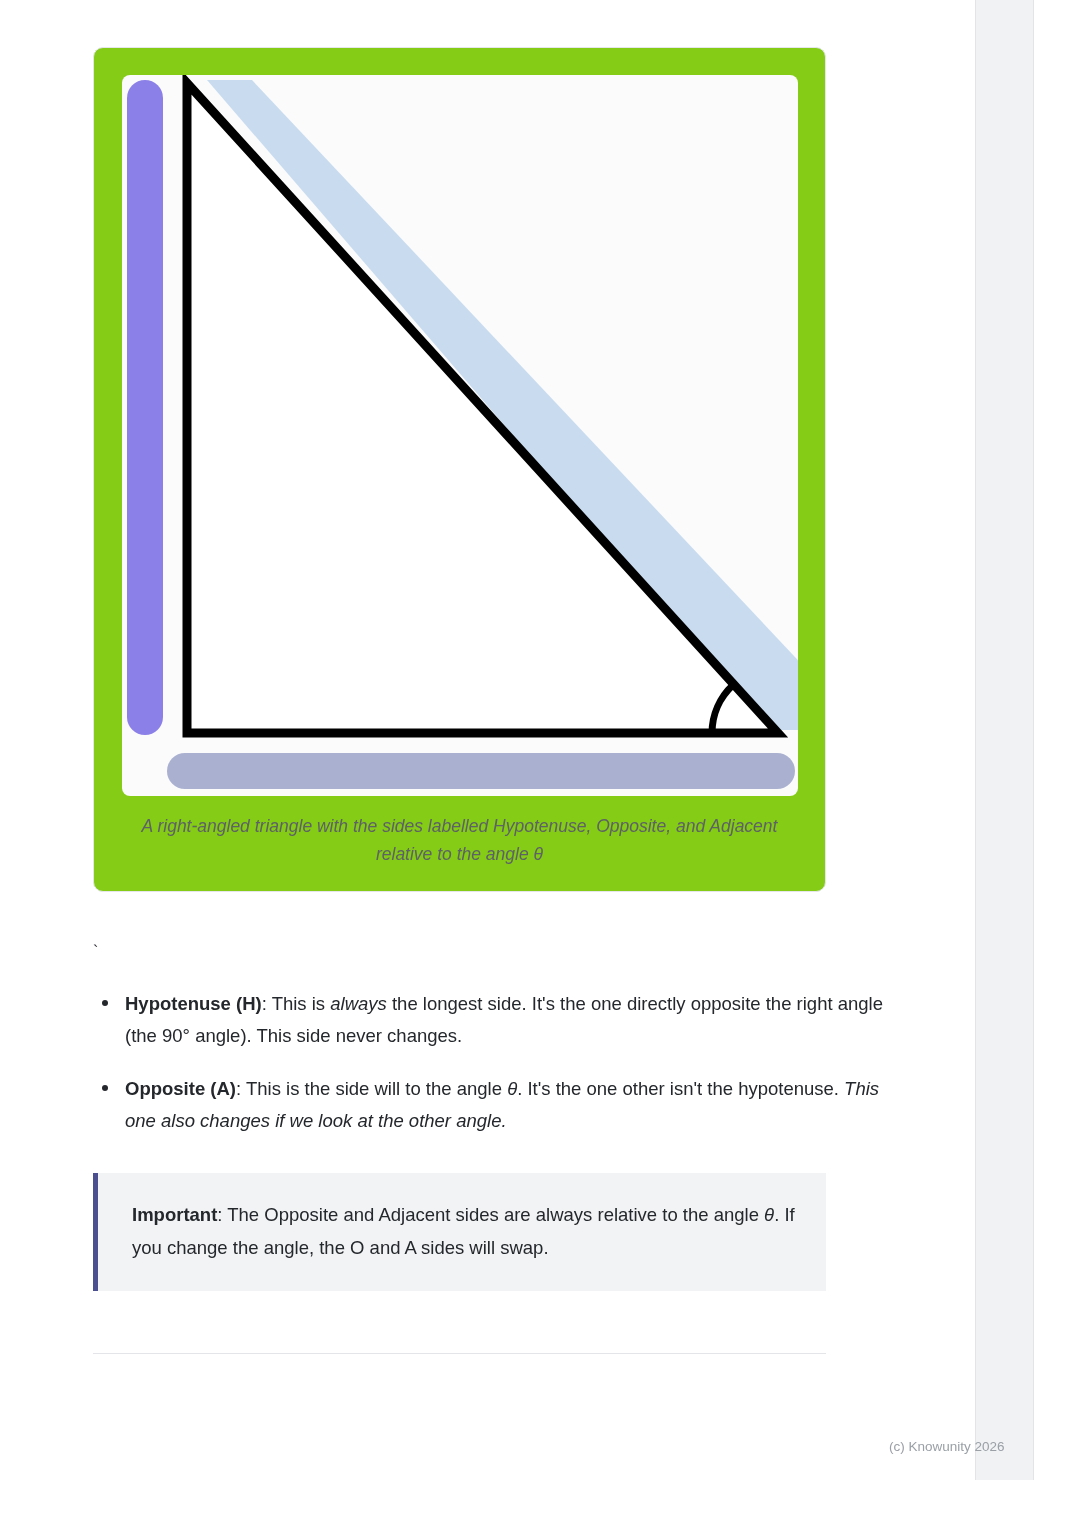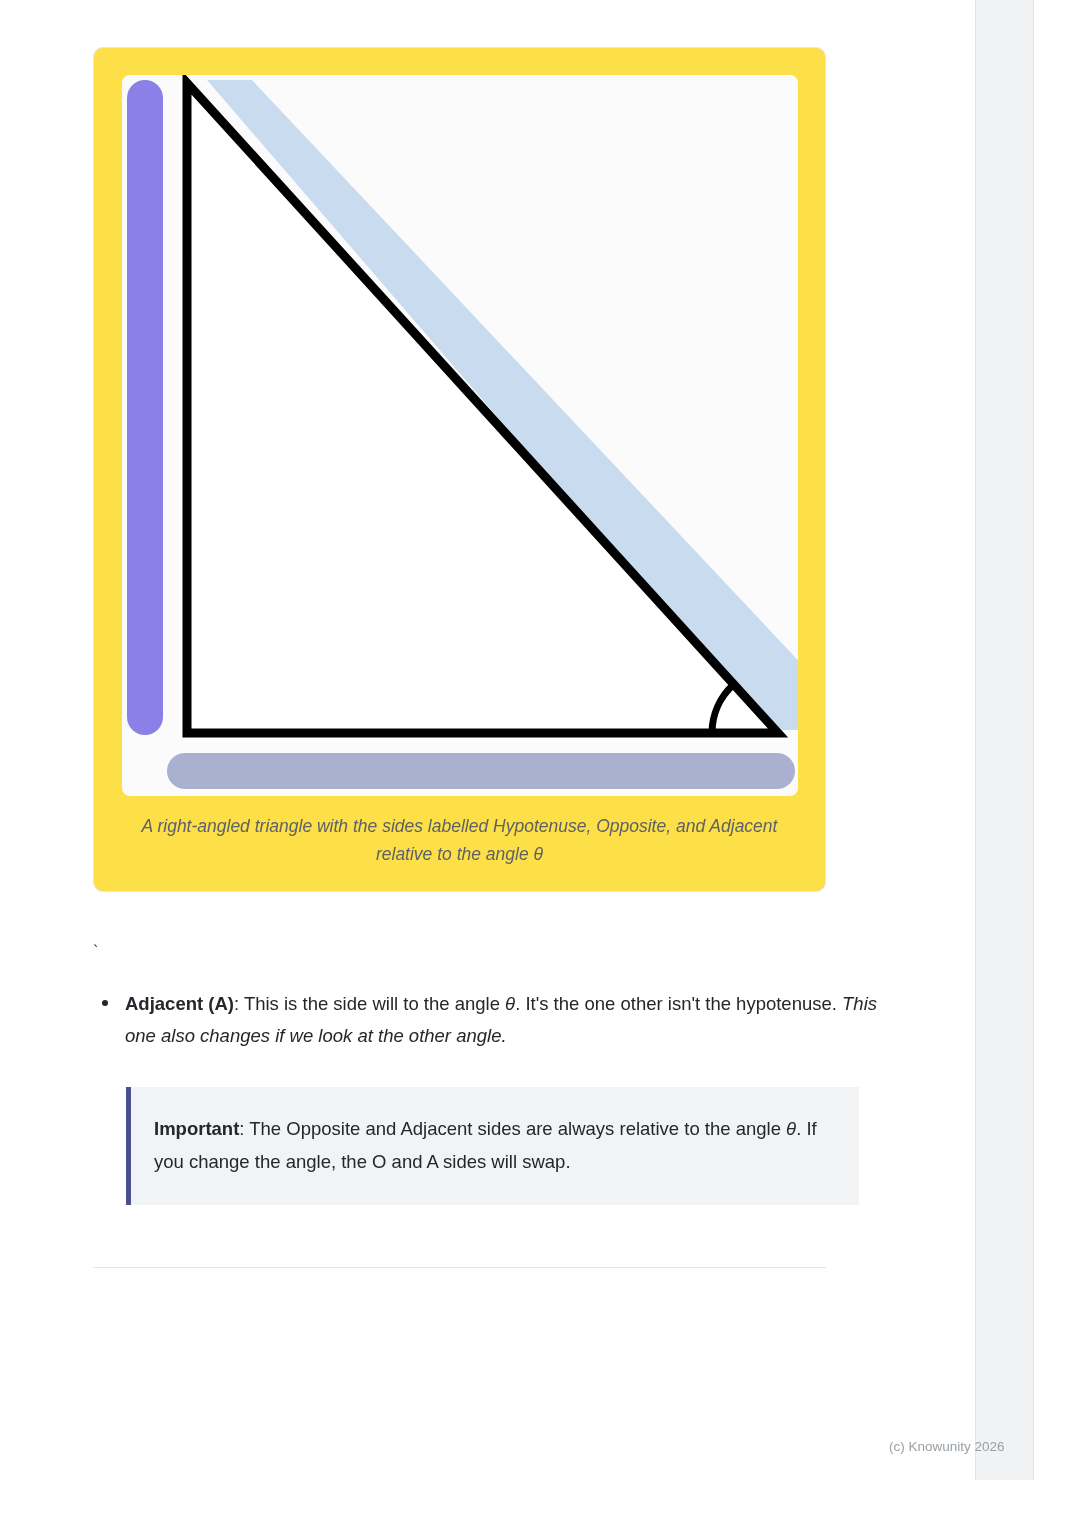--- a/index.html
+++ b/index.html
@@ -35,21 +35,21 @@
     width: 790px;
   }
 
   
   .figure-card {
     margin-top: 47px;
     width: 733px;
     box-sizing: border-box;
     border: 1px solid #e4e6ea;
     border-radius: 10px;
-    background: #fde047;
+    background: #84cc16;
     padding: 27px 28px 22px 28px;
   }
 
   .figure-inner {
     position: relative;
     width: 676px;
     height: 721px;
     background: #fbfbfc;
     border-radius: 8px;
     overflow: hidden;
@@ -105,25 +105,24 @@
   }
   .b { font-weight: bold; }
   .i { font-style: italic; }
 
   .callout {
     margin-top: 36px;
     width: 733px;
     box-sizing: border-box;
     background: #f2f3f5;
     border-left: 5px solid #4c4f8f;
-    padding: 26px 28px 26px 23px;
+    padding: 26px 28px 26px 34px;
     font-size: 18.5px;
     line-height: 1.78;
     color: #24272b;
-    margin-left: 33px;
   }
 
   .rule {
     margin-top: 62px;
     width: 733px;
     height: 1px;
     background: #e3e5e9;
   }
 
   .copyright {
@@ -159,21 +158,24 @@
         <path d="M 590 658 A 66 66 0 0 1 611 610" fill="none" stroke="#000000" stroke-width="7"></path>
       </svg>
     </div>
     <div class="figure-caption">A right-angled triangle with the sides labelled Hypotenuse, Opposite, and Adjacent relative to the angle θ</div>
   </div>
 
   <div class="stray-mark">`</div>
 
   <ul class="facts">
     <li>
-      <span class="b">Adjacent (A)</span><span>: This is the side will to the angle </span><span class="i">θ</span><span>. It's the one other isn't the hypotenuse. </span><span class="i">This one also changes if we look at the other angle.</span>
+      <span class="b">Hypotenuse (H)</span><span>: This is </span><span class="i">always</span><span> the longest side. It's the one directly opposite the right angle (the 90° angle). This side never changes.</span>
+    </li>
+    <li>
+      <span class="b">Opposite (A)</span><span>: This is the side will to the angle </span><span class="i">θ</span><span>. It's the one other isn't the hypotenuse. </span><span class="i">This one also changes if we look at the other angle.</span>
     </li>
   </ul>
 
   <div class="callout">
     <span class="b">Important</span><span>: The Opposite and Adjacent sides are always relative to the angle </span><span class="i">θ</span><span>. If you change the angle, the O and A sides will swap.</span>
   </div>
 
   <div class="rule"></div>
 </div>
 

